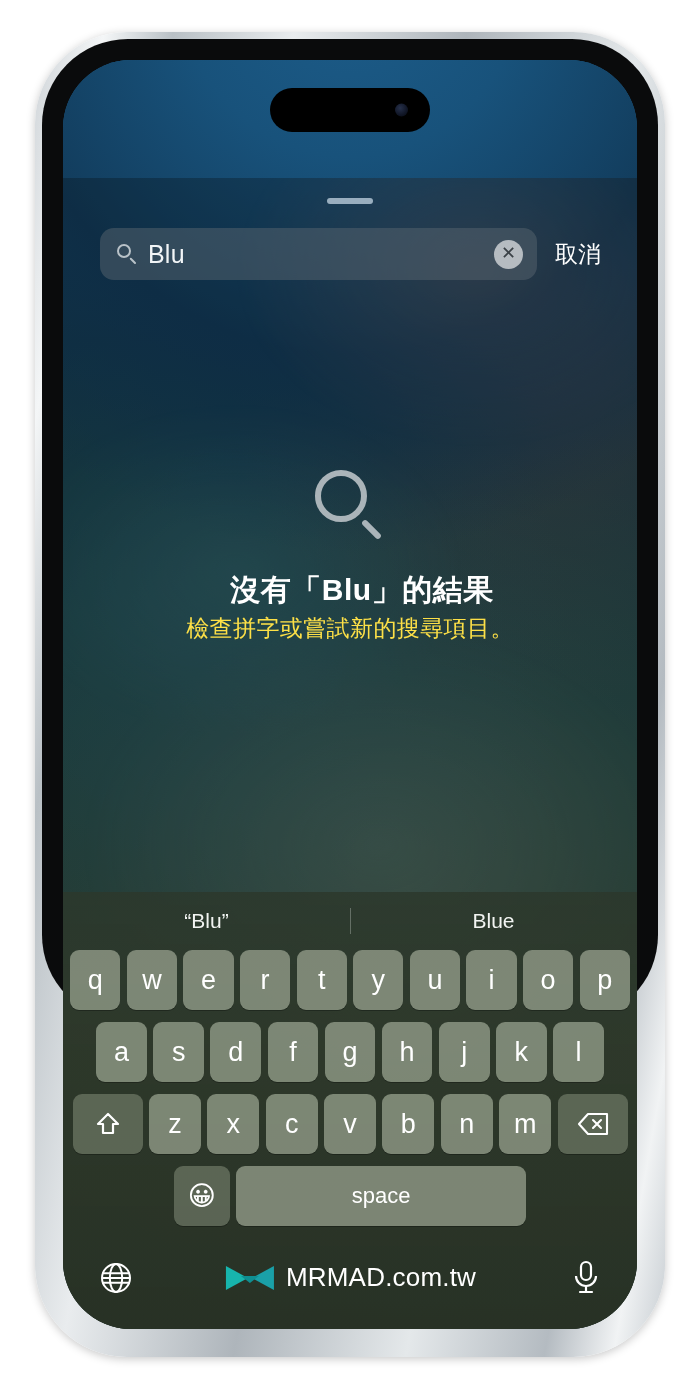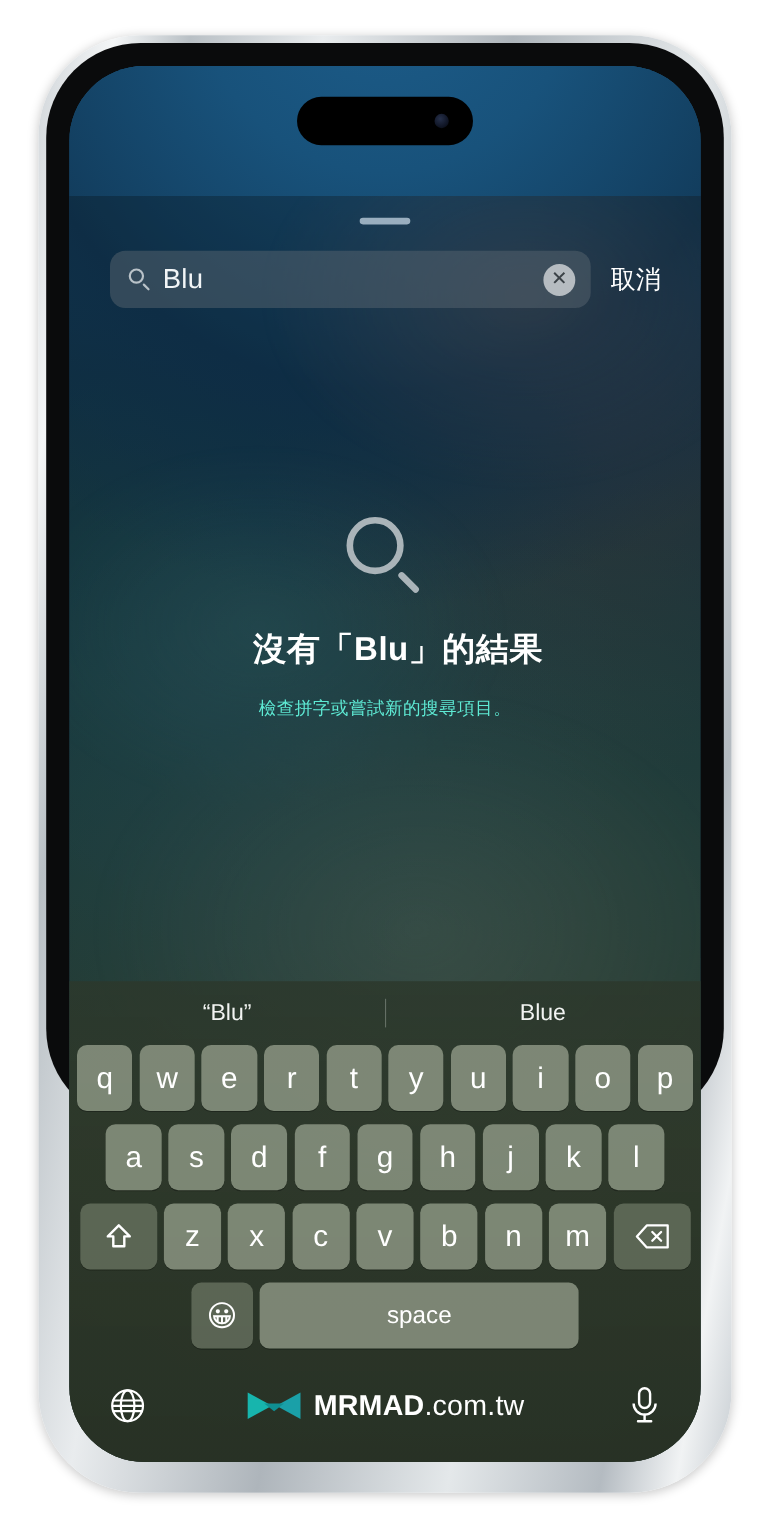--- a/index.html
+++ b/index.html
@@ -76,22 +76,22 @@
   .cancel{margin-left:18px;color:#ffffff;font-size:23px;white-space:nowrap;}
 
   
   .empty{position:absolute;left:0;right:0;top:290px;text-align:center;}
   .mag-big{width:74px;height:74px;margin:0 auto 28px;position:relative;}
   .mag-big::before{content:"";position:absolute;left:2px;top:2px;width:52px;height:52px;
                border:6px solid #aab4b9;border-radius:50%;box-sizing:border-box;}
   .mag-big::after{content:"";position:absolute;left:50px;top:50px;width:24px;height:6px;
                background:#aab4b9;border-radius:4px;transform:rotate(45deg);
                transform-origin:left center;}
-  .empty-title{color:#ffffff;font-size:30px;font-weight:bold;letter-spacing:.5px;margin-bottom:23px;padding-left:24px;}
-  .empty-sub{color:#5eead4;font-size:16px;letter-spacing:.4px;font-family:Liberation Mono, monospace;}
+  .empty-title{color:#ffffff;font-size:30px;font-weight:bold;letter-spacing:.5px;margin-bottom:2px;padding-left:24px;}
+  .empty-sub{color:#fde047;font-size:23px;letter-spacing:.4px;font-family:Liberation Mono, monospace;}
 
   
   .kb{position:absolute;left:0;right:0;bottom:0;height:437px;
       background:linear-gradient(180deg,rgba(44,56,44,.86) 0%,rgba(46,56,42,.90) 35%,rgba(40,50,38,.94) 100%);}
   .predict{height:58px;display:flex;align-items:center;}
   .pred{flex:1;text-align:center;color:#f2f4f2;font-size:21px;position:relative;}
   .pred + .pred::before{content:"";position:absolute;left:0;top:50%;transform:translateY(-50%);
                         width:1px;height:26px;background:rgba(230,235,230,.30);}
 
   .krow{display:flex;justify-content:center;align-items:center;margin-bottom:12px;}
@@ -114,21 +114,21 @@
 
   .shift-gl{width:26px;height:26px;position:relative;}
   .shift-gl svg, .bksp-gl svg, .globe-gl svg, .mic-gl svg{display:block;}
 
   .kbbottom{height:80px;display:flex;align-items:center;justify-content:space-between;
             padding:0 36px;box-sizing:border-box;position:relative;}
   .watermark{position:absolute;left:50%;transform:translateX(-50%);top:24px;
              display:flex;align-items:center;gap:10px;}
   .wm-logo{width:52px;height:30px;}
   .wm-text{font-size:26px;color:#ffffff;letter-spacing:.2px;}
-  .wm-text b{font-weight:bold;}
+  .wm-text b{font-weight:normal;}
   .wm-text i{font-style:normal;font-weight:400;}
 </style>
 </head>
 <body>
 
 <div class="stage">
   <div class="phone">
 
     <div class="btn-side b-action"></div>
     <div class="btn-side b-volup"></div>

